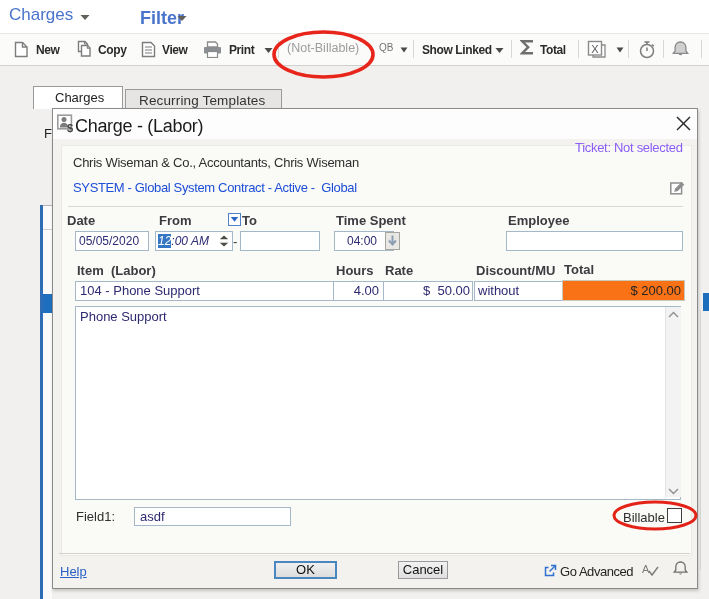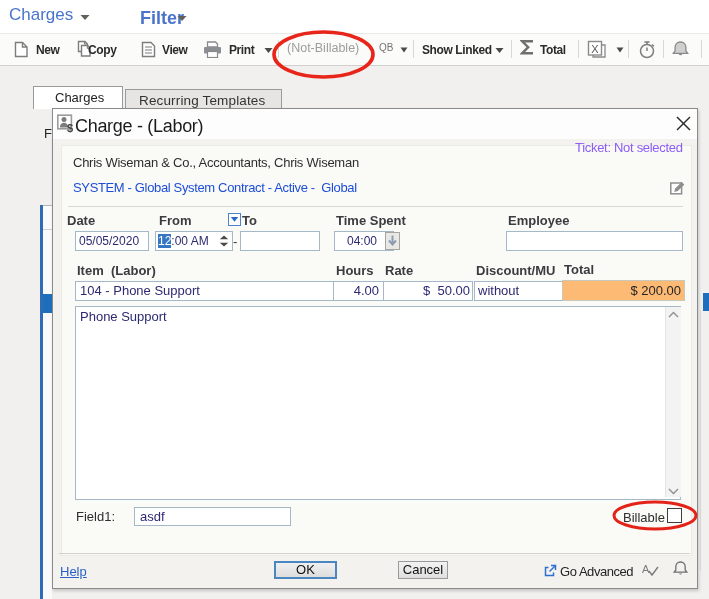--- a/index.html
+++ b/index.html
@@ -33,21 +33,21 @@
     <path d="M8.5 1.5 v4.5 h4.5" fill="none" stroke="#7d7d7d" stroke-width="1.4"></path>
   </svg>
   <div class="tool-label" style="left:36px;">New</div>
 
   <svg class="abs" style="left:75px;top:40px;" width="18" height="18">
     <path d="M3.5 1.5 h6.5 l2.5 2.5 v7.5 h-9 z" fill="#fff" stroke="#7d7d7d" stroke-width="1.4"></path>
     <path d="M9.5 1.5 v2.5 h2.5" fill="none" stroke="#7d7d7d" stroke-width="1.1"></path>
     <path d="M6.5 5.5 h6 l2.5 2.5 v8 h-8.5 z" fill="#fff" stroke="#7d7d7d" stroke-width="1.4"></path>
     <path d="M12.3 5.5 v2.7 h2.7" fill="none" stroke="#7d7d7d" stroke-width="1.1"></path>
   </svg>
-  <div class="tool-label" style="left:88px;">Copy</div>
+  <div class="tool-label" style="left:98px;">Copy</div>
 
   <svg class="abs" style="left:141px;top:41px;" width="15" height="17">
     <path d="M1.5 1.5 h8.5 l3.5 3.5 v10.5 h-12 z" fill="#fff" stroke="#7d7d7d" stroke-width="1.4"></path>
     <path d="M4 6 h7 M4 9 h7 M4 12 h7" stroke="#7d7d7d" stroke-width="1.2"></path>
   </svg>
   <div class="tool-label" style="left:162px;">View</div>
 
   <svg class="abs" style="left:203px;top:41px;" width="19" height="17">
     <path d="M4.5 1 h8 l2 2 v3 h-10 z" fill="#fff" stroke="#8a8a8a" stroke-width="1.3"></path>
     <rect x="1" y="6" width="17" height="6.5" rx="1" fill="#8b8f94"></rect>
@@ -156,21 +156,21 @@
   <div class="lbl" style="left:242px;top:213px;">To</div>
   <div class="lbl" style="left:336px;top:213px;">Time Spent</div>
   <div class="lbl" style="left:508px;top:213px;">Employee</div>
 
   <svg class="abs" style="left:228px;top:213px;" width="13" height="13">
     <rect x="0.5" y="0.5" width="12" height="12" fill="#fff" stroke="#4f82c8" stroke-width="1"></rect>
     <polygon points="2.8,4 10.2,4 6.5,8.8" fill="#2a67c8"></polygon>
   </svg>
 
   <div class="inp" style="left:75px;top:231px;width:69px;height:18px;line-height:18px;padding-left:3px;font-size:12px;">05/05/2020</div>
-  <div class="inp" style="left:155px;top:231px;width:74px;height:18px;line-height:18px;padding-left:2px;font-size:12px;"><span style="background:#3576c4;color:#fff;">12</span>:00 AM<svg width="12" height="18" style="position:absolute;right:2px;top:0;">
+  <div class="inp" style="left:155px;top:231px;width:74px;height:18px;line-height:18px;padding-left:2px;font-size:12px;font-style:italic;"><span style="background:#3576c4;color:#fff;">12</span>:00 AM<svg width="12" height="18" style="position:absolute;right:2px;top:0;">
       <polygon points="1.8,7.2 10.2,7.2 6,3.4" fill="#4c4c44"></polygon>
       <polygon points="1.8,10.8 10.2,10.8 6,14.6" fill="#4c4c44"></polygon>
     </svg></div>
   <div class="abs" style="left:233px;top:234px;font-size:13px;color:#333;">-</div>
   <div class="inp" style="left:240px;top:231px;width:78px;height:18px;"></div>
   <div class="inp" style="left:334px;top:231px;width:46px;height:18px;line-height:18px;padding-left:12px;font-size:12px;">04:00</div>
   <div class="abs" style="left:385px;top:232px;width:13px;height:16px;background:#e9e8e5;border:1px solid #a6a6a0;">
     <svg width="13" height="16">
         <g stroke="#8a9cb2" stroke-width="2" fill="none">
       <line x1="6.5" y1="2.5" x2="6.5" y2="10"></line>
@@ -183,21 +183,21 @@
   <div class="lbl" style="left:77px;top:263px;">Item&nbsp; (Labor)</div>
   <div class="lbl" style="left:336px;top:263px;">Hours</div>
   <div class="lbl" style="left:385px;top:263px;">Rate</div>
   <div class="lbl" style="left:476px;top:263px;">Discount/MU</div>
   <div class="lbl" style="left:564px;top:262px;">Total</div>
 
   <div class="inp" style="left:75px;top:281px;width:253px;height:18px;line-height:18px;padding-left:4px;">104 - Phone Support</div>
   <div class="inp" style="left:333px;top:281px;width:45px;height:18px;line-height:18px;padding-right:4px;text-align:right;">4.00</div>
   <div class="inp" style="left:383px;top:281px;width:86px;height:18px;line-height:18px;padding-right:2px;text-align:right;">$&nbsp; 50.00</div>
   <div class="inp" style="left:474px;top:281px;width:84px;height:18px;line-height:18px;padding-left:3px;">without</div>
-  <div class="inp" style="left:562px;top:280px;width:118px;height:19px;line-height:19px;padding-right:3px;text-align:right;background:#fdba74;border-color:#c9c9bb;color:#252525;">$ 200.00</div>
+  <div class="inp" style="left:562px;top:280px;width:118px;height:19px;line-height:19px;padding-right:3px;text-align:right;background:#f97316;border-color:#c9c9bb;color:#252525;">$ 200.00</div>
 
   <div class="inp" style="left:75px;top:306px;width:604px;height:192px;"></div>
   <div class="abs" style="left:80px;top:309px;font-size:13px;color:#2d2a72;">Phone Support</div>
   <div class="abs" style="left:665px;top:307px;width:15px;height:190px;background:#f3f3f3;border-left:1px solid #e4e4e4;"></div>
   <svg class="abs" style="left:668px;top:311px;" width="11" height="8">
       <polyline points="1,6 5.5,1.5 10,6" fill="none" stroke="#8f8f8f" stroke-width="1.4"></polyline>
     </svg>
   <svg class="abs" style="left:668px;top:487px;" width="11" height="8">
       <polyline points="1,2 5.5,6.5 10,2" fill="none" stroke="#8f8f8f" stroke-width="1.4"></polyline>
     </svg>

